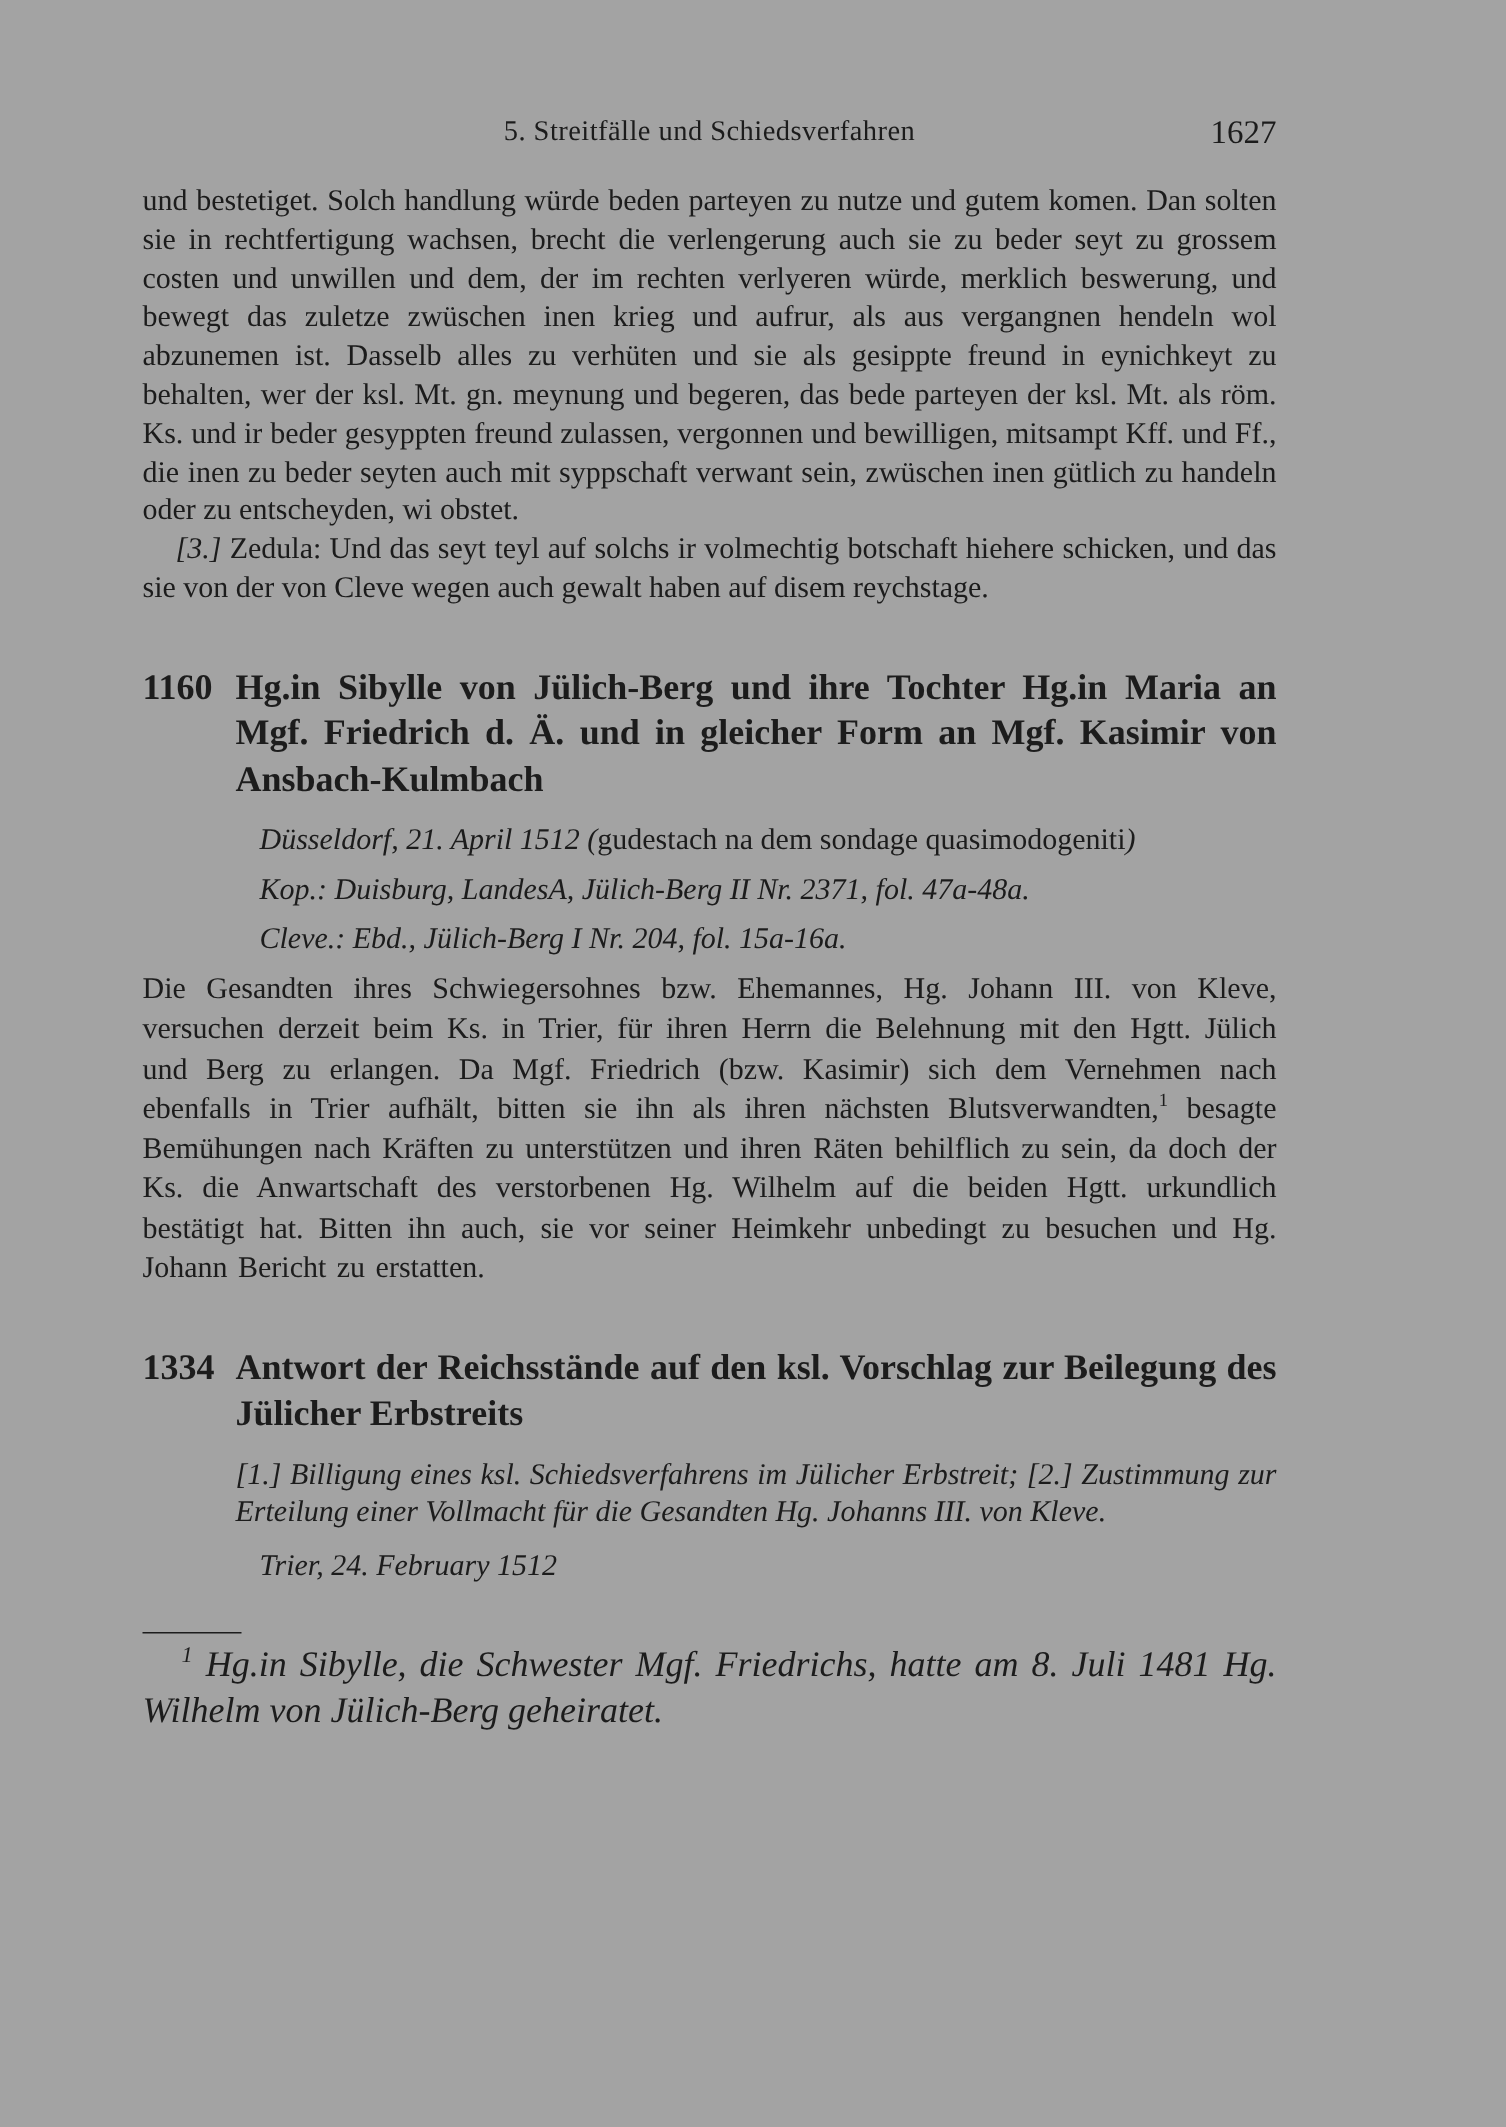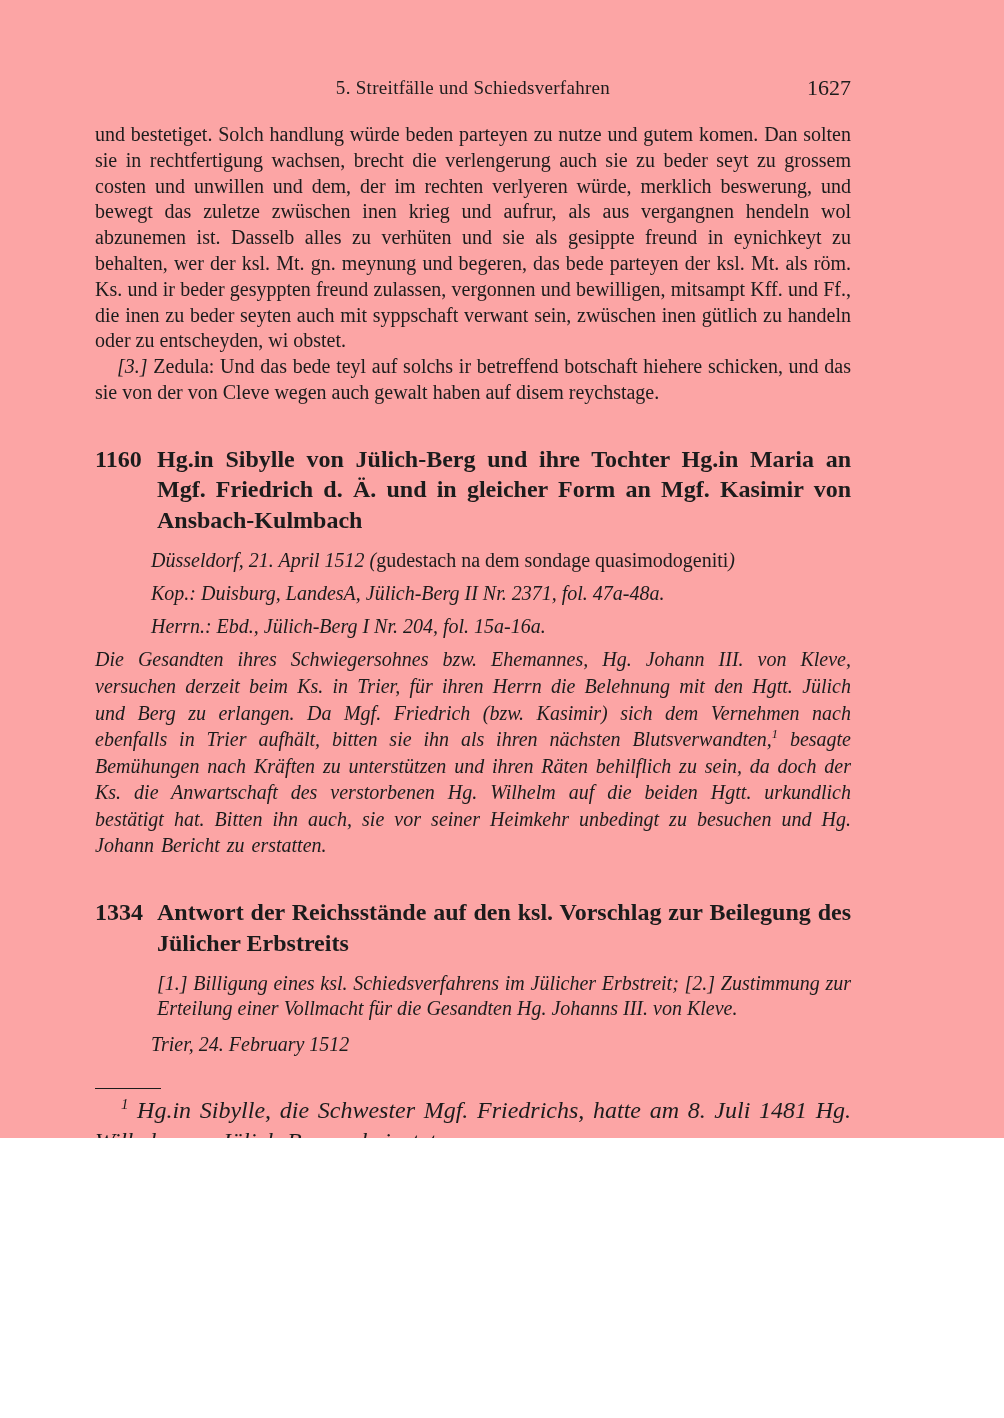--- a/index.html
+++ b/index.html
@@ -3,22 +3,22 @@
 <meta charset="utf-8">
 <style>
   html, body {
     margin: 0;
     padding: 0;
     background: #ffffff;
   }
   .book-page {
     position: relative;
     width: 1004px;
-    height: 1138px;
-    background: #fca5a5;
+    height: 1418px;
+    background: #a3a3a3;
     color: #1c1c1c;
     font-family: "Liberation Serif", "DejaVu Serif", serif;
     font-size: 20px;
     line-height: 1.29;
     overflow: hidden;
   }
   .content {
     position: absolute;
     left: 95px;
     top: 76px;
@@ -62,32 +62,31 @@
     text-indent: -62px;
     margin-bottom: 12px;
   }
   .entry-number {
     display: inline-block;
     width: 62px;
     text-indent: 0;
     font-weight: bold;
   }
   .meta-line {
-    margin-left: 56px;
+    margin-left: 78px;
     font-style: italic;
     margin-bottom: 7px;
   }
   .meta-block {
     margin-left: 62px;
     font-style: italic;
     text-align: justify;
     margin-bottom: 10px;
   }
   .summary {
-    font-style: italic;
     text-align: justify;
     margin-top: 6px;
     line-height: 1.33;
     word-spacing: 2px;
   }
   .sup {
     vertical-align: super;
     font-size: 0.62em;
     line-height: 0;
   }
@@ -117,32 +116,32 @@
     <div class="running-head">
       <span class="section-title">5. Streitfälle und Schiedsverfahren</span>
       <span class="page-number">1627</span>
     </div>
 
     <p class="body-para">
       <span>und bestetiget. Solch handlung würde beden parteyen zu nutze und gutem komen. Dan solten sie in rechtfertigung wachsen, brecht die verlengerung auch sie zu beder seyt zu grossem costen und unwillen und dem, der im rechten verlyeren würde, merklich beswerung, und bewegt das zuletze zwüschen inen krieg und aufrur, als aus vergangnen hendeln wol abzunemen ist. Dasselb alles zu verhüten und sie als gesippte freund in eynichkeyt zu behalten, wer der ksl. Mt. gn. meynung und begeren, das bede parteyen der ksl. Mt. als röm. Ks. und ir beder gesyppten freund zulassen, vergonnen und bewilligen, mitsampt Kff. und Ff., die inen zu beder seyten auch mit syppschaft verwant sein, zwüschen inen gütlich zu handeln oder zu entscheyden, wi obstet.</span>
     </p>
 
     <p class="body-para indent-first">
-      <span class="it">[3.]</span><span class="rm"> Zedula: Und das bede teyl auf solchs ir betreffend botschaft hiehere schicken, und das sie von der von Cleve wegen auch gewalt haben auf disem reychstage.</span>
+      <span class="it">[3.]</span><span class="rm"> Zedula: Und das seyt teyl auf solchs ir volmechtig botschaft hiehere schicken, und das sie von der von Cleve wegen auch gewalt haben auf disem reychstage.</span>
     </p>
 
     <div class="entry">
       <p class="entry-heading">
         <span class="entry-number">1160</span><span>Hg.in Sibylle von Jülich-Berg und ihre Tochter Hg.in Maria an Mgf. Friedrich d. Ä. und in gleicher Form an Mgf. Kasimir von Ansbach-Kulmbach</span>
       </p>
       <p class="meta-line">
         <span class="it">Düsseldorf, 21. April 1512 (</span><span class="rm">gudestach na dem sondage quasimodogeniti</span><span class="it">)</span>
       </p>
       <p class="meta-line">Kop.: Duisburg, LandesA, Jülich-Berg II Nr. 2371, fol. 47a-48a.</p>
-      <p class="meta-line">Herrn.: Ebd., Jülich-Berg I Nr. 204, fol. 15a-16a.</p>
+      <p class="meta-line">Cleve.: Ebd., Jülich-Berg I Nr. 204, fol. 15a-16a.</p>
       <p class="summary">
         <span>Die Gesandten ihres Schwiegersohnes bzw. Ehemannes, Hg. Johann III. von Kleve, versuchen derzeit beim Ks. in Trier, für ihren Herrn die Belehnung mit den Hgtt. Jülich und Berg zu erlangen. Da Mgf. Friedrich (bzw. Kasimir) sich dem Vernehmen nach ebenfalls in Trier aufhält, bitten sie ihn als ihren nächsten Blutsverwandten,</span><span class="sup">1</span><span> besagte Bemühungen nach Kräften zu unterstützen und ihren Räten behilflich zu sein, da doch der Ks. die Anwartschaft des verstorbenen Hg. Wilhelm auf die beiden Hgtt. urkundlich bestätigt hat. Bitten ihn auch, sie vor seiner Heimkehr unbedingt zu besuchen und Hg. Johann Bericht zu erstatten.</span>
       </p>
     </div>
 
     <div class="entry">
       <p class="entry-heading">
         <span class="entry-number">1334</span><span>Antwort der Reichsstände auf den ksl. Vorschlag zur Beilegung des Jülicher Erbstreits</span>
       </p>
       <p class="meta-block">[1.] Billigung eines ksl. Schiedsverfahrens im Jülicher Erbstreit; [2.] Zustimmung zur Erteilung einer Vollmacht für die Gesandten Hg. Johanns III. von Kleve.</p>

